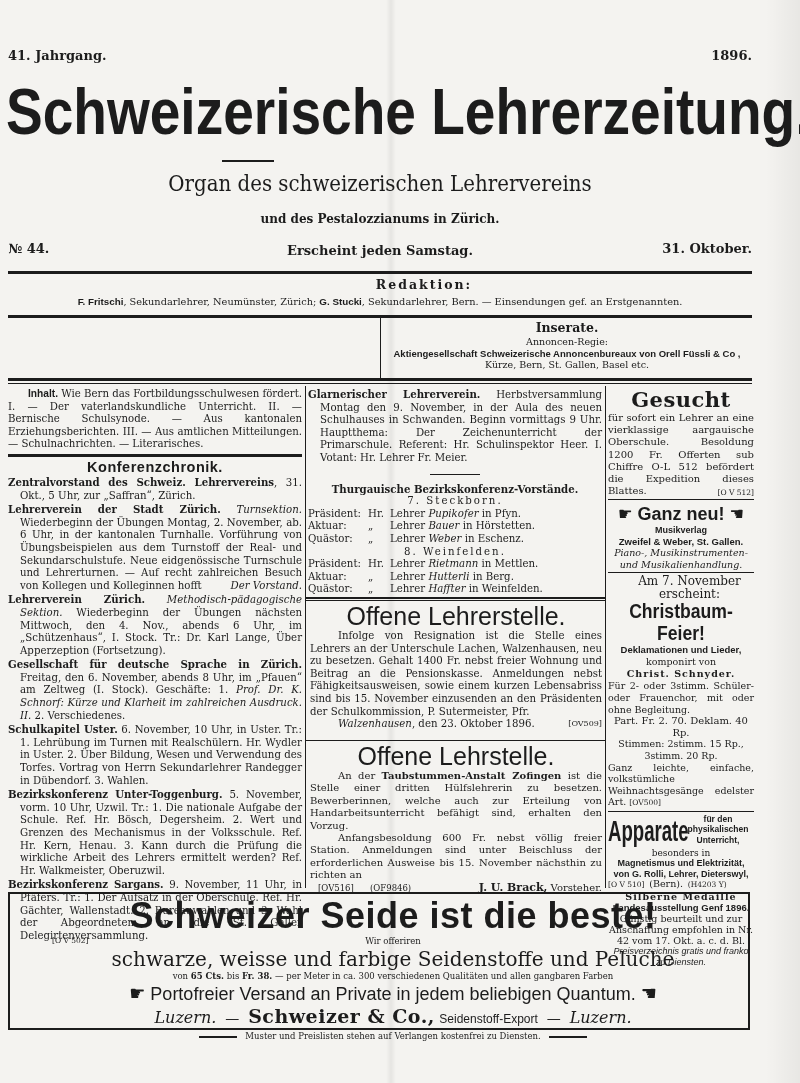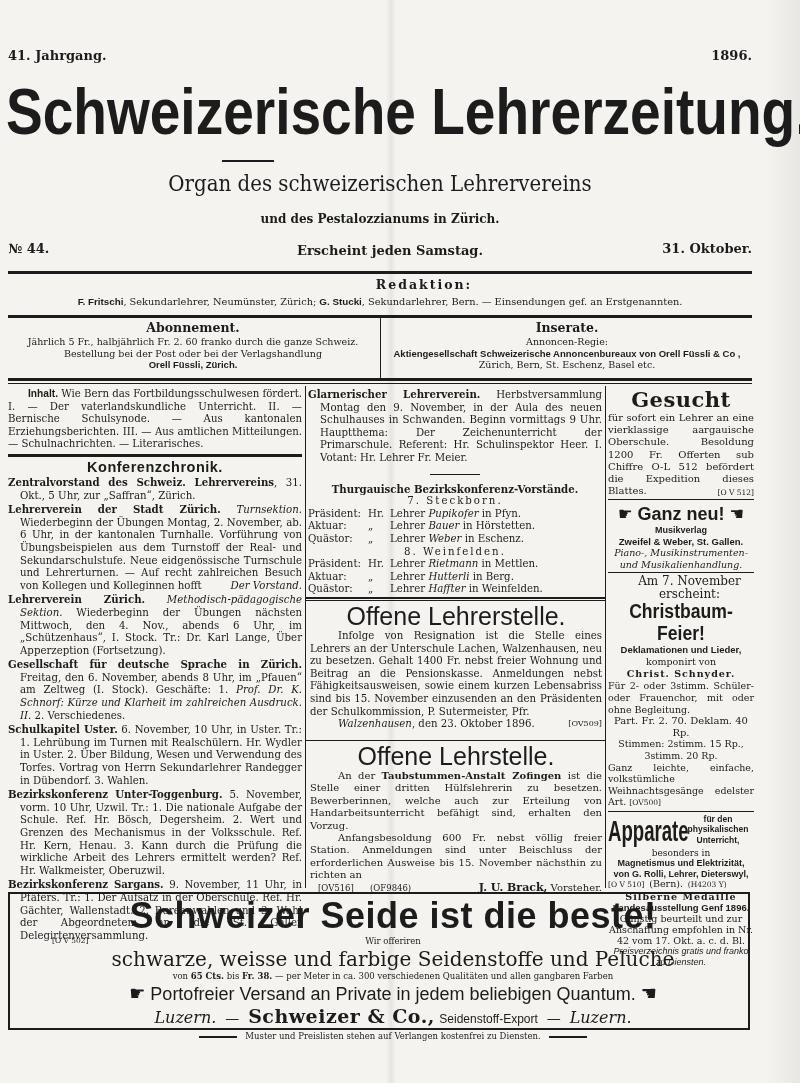--- a/index.html
+++ b/index.html
@@ -29,43 +29,37 @@
   <div class="fold"></div>
   <div class="edge"></div>
 
   <div class="abs b" style="left:8px;top:48px;font-size:13px;">41. Jahrgang.</div>
   <div class="abs b" style="right:48px;top:48px;font-size:13px;">1896.</div>
   <div class="abs cond b" style="left:6px;top:74px;width:748px;font-size:64px;line-height:76px;transform:scaleX(0.86);transform-origin:left top;white-space:nowrap;letter-spacing:0px;">Schweizerische Lehrerzeitung.</div>
   <div class="hr" style="left:222px;top:160px;width:52px;height:2px;"></div>
   <div class="abs ctr" style="left:0;top:171px;width:760px;font-size:22px;transform:scaleX(0.9);">Organ des schweizerischen Lehrervereins</div>
   <div class="abs ctr b" style="left:0;top:212px;width:760px;font-size:12px;">und des Pestalozzianums in Zürich.</div>
   <div class="abs b" style="left:8px;top:241px;font-size:13px;">№ 44.</div>
-  <div class="abs ctr b" style="left:10px;top:243px;width:760px;font-size:13px;">Erscheint jeden Samstag.</div>
+  <div class="abs ctr b" style="left:0;top:243px;width:760px;font-size:13px;">Erscheint jeden Samstag.</div>
   <div class="abs b" style="right:48px;top:241px;font-size:13px;">31. Oktober.</div>
 
   <div class="hr" style="left:8px;top:271px;width:744px;height:3px;"></div>
 
   <div class="abs ctr b ospaced" style="left:0;top:277px;width:760px;font-size:12.5px;padding-left:44px;">Redaktion:</div>
   <div class="abs ctr" style="left:0;top:296px;width:760px;font-size:9.8px;">
     <span class="b sans">F. Fritschi</span><span>, Sekundarlehrer, Neumünster, Zürich; </span><span class="b sans">G. Stucki</span><span>, Sekundarlehrer, Bern. — Einsendungen gef. an Erstgenannten.</span>
   </div>
   <div class="hr" style="left:8px;top:315px;width:744px;height:3px;"></div>
 
-  <div class="abs ctr" style="left:8px;top:320px;width:370px;">
-    <div class="b" style="font-size:12.5px;line-height:16px;">Abonnement.</div>
-    <div class="small">Jährlich 5 Fr., halbjährlich Fr. 2. 60 franko durch die ganze Schweiz.</div>
-    <div class="small">Bestellung bei der Post oder bei der Verlagshandlung</div>
-    <div class="small b sans">Orell Füssli, Zürich.</div>
-  </div>
   <div class="vr" style="left:380px;top:318px;height:60px;"></div>
   <div class="abs ctr" style="left:382px;top:320px;width:370px;">
     <div class="b" style="font-size:12.5px;line-height:16px;">Inserate.</div>
     <div class="small">Annoncen-Regie:</div>
     <div class="small b sans">Aktiengesellschaft Schweizerische Annoncenbureaux von Orell Füssli &amp; Co ,</div>
-    <div class="small">Zürich, Bern, St. Eschenz, Basel etc.</div>
+    <div class="small">Kürze, Bern, St. Gallen, Basel etc.</div>
   </div>
   <div class="hr" style="left:8px;top:378px;width:744px;height:3px;"></div>
   <div class="hr" style="left:8px;top:383px;width:744px;height:1px;"></div>
 
   <div class="vr" style="left:305px;top:386px;height:502px;"></div>
   <div class="vr" style="left:605px;top:386px;height:502px;"></div>
 
   <div class="abs col" style="left:8px;top:388px;width:294px;">
     <div style="text-indent:20px;"><span class="b sans">Inhalt.</span><span> Wie Bern das Fortbildungsschulwesen fördert. I. — Der vaterlandskundliche Unterricht. II. — Bernische Schulsynode. — Aus kantonalen Erziehungsberichten. III. — Aus amtlichen Mitteilungen. — Schulnachrichten. — Literarisches.</span></div>
     <div style="height:3px;background:#1c1c1c;margin:3px 0 2px 0;"></div>

